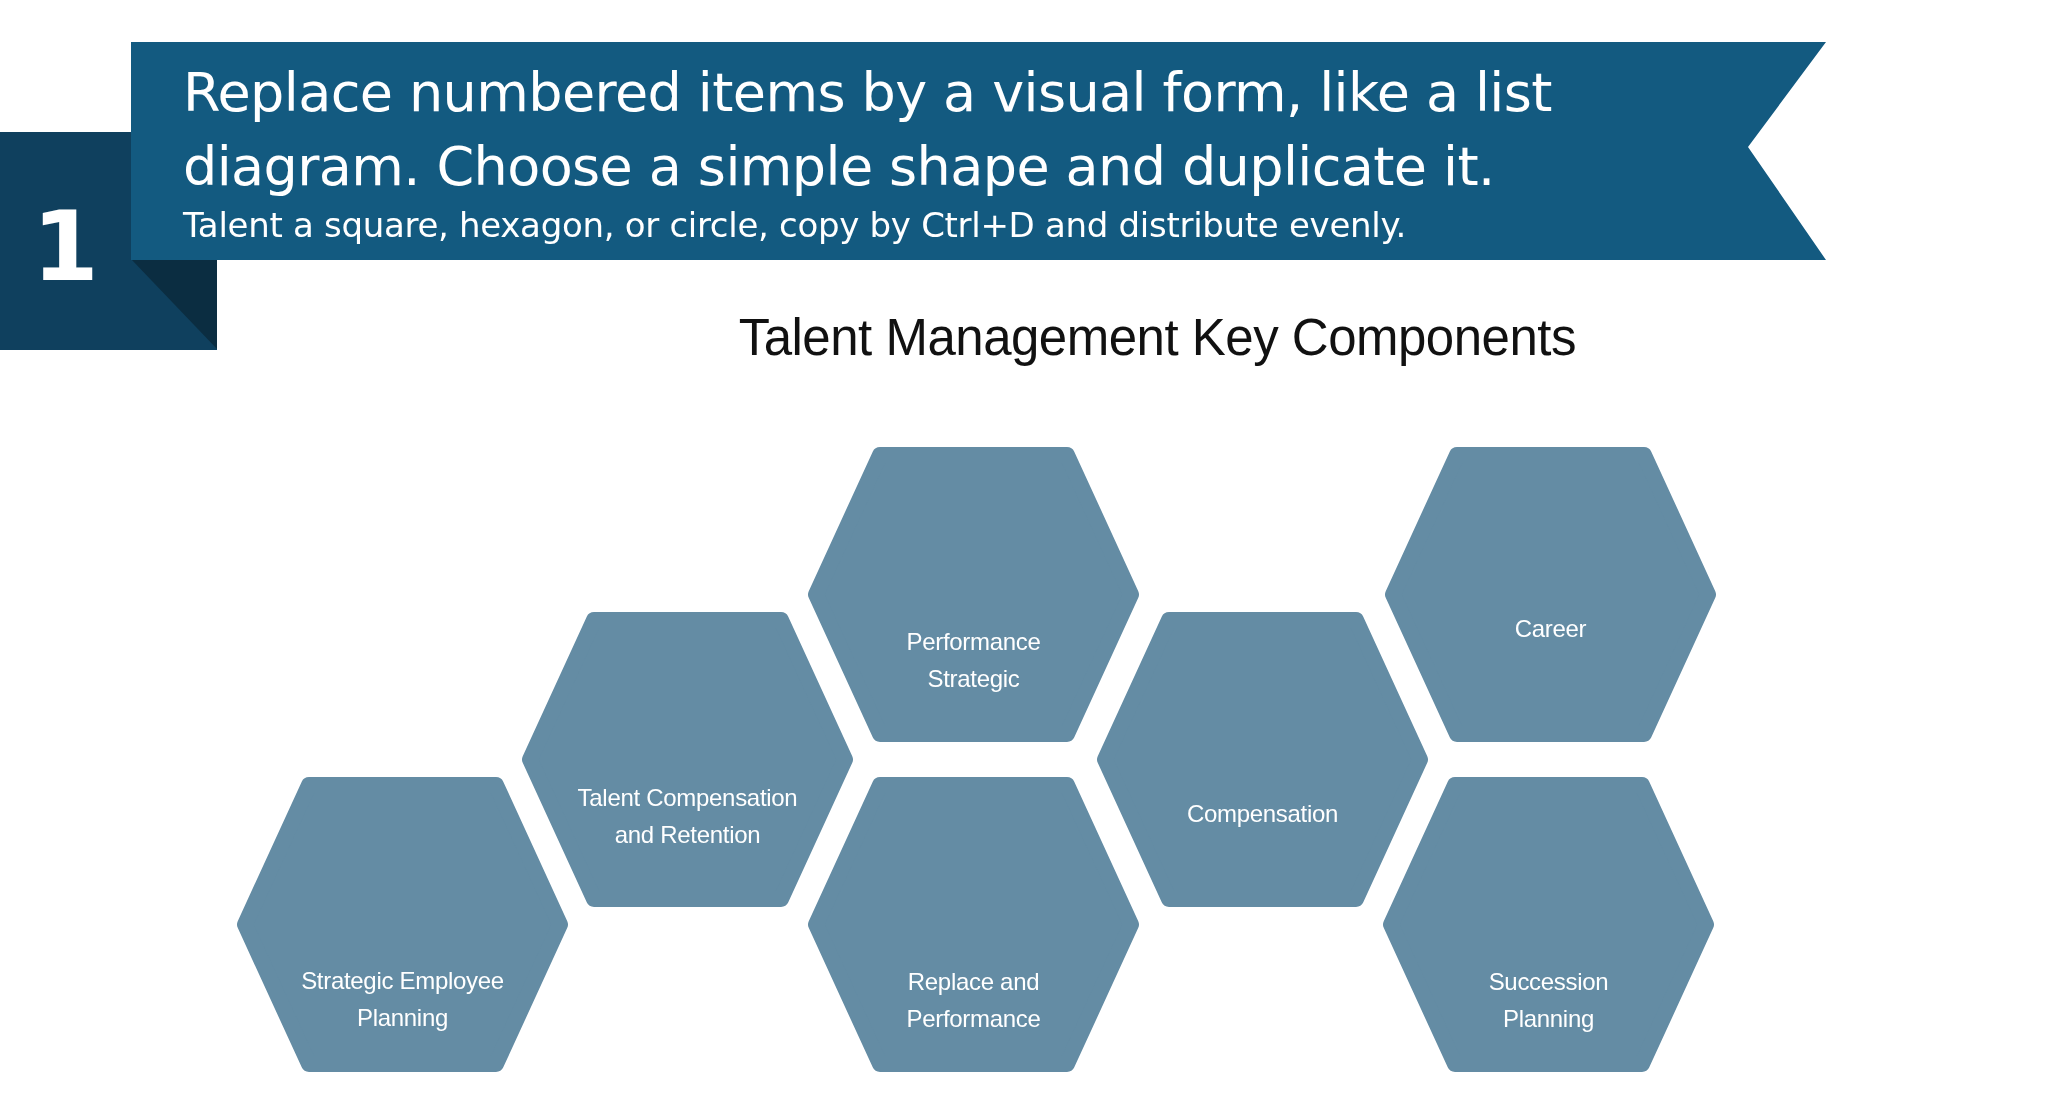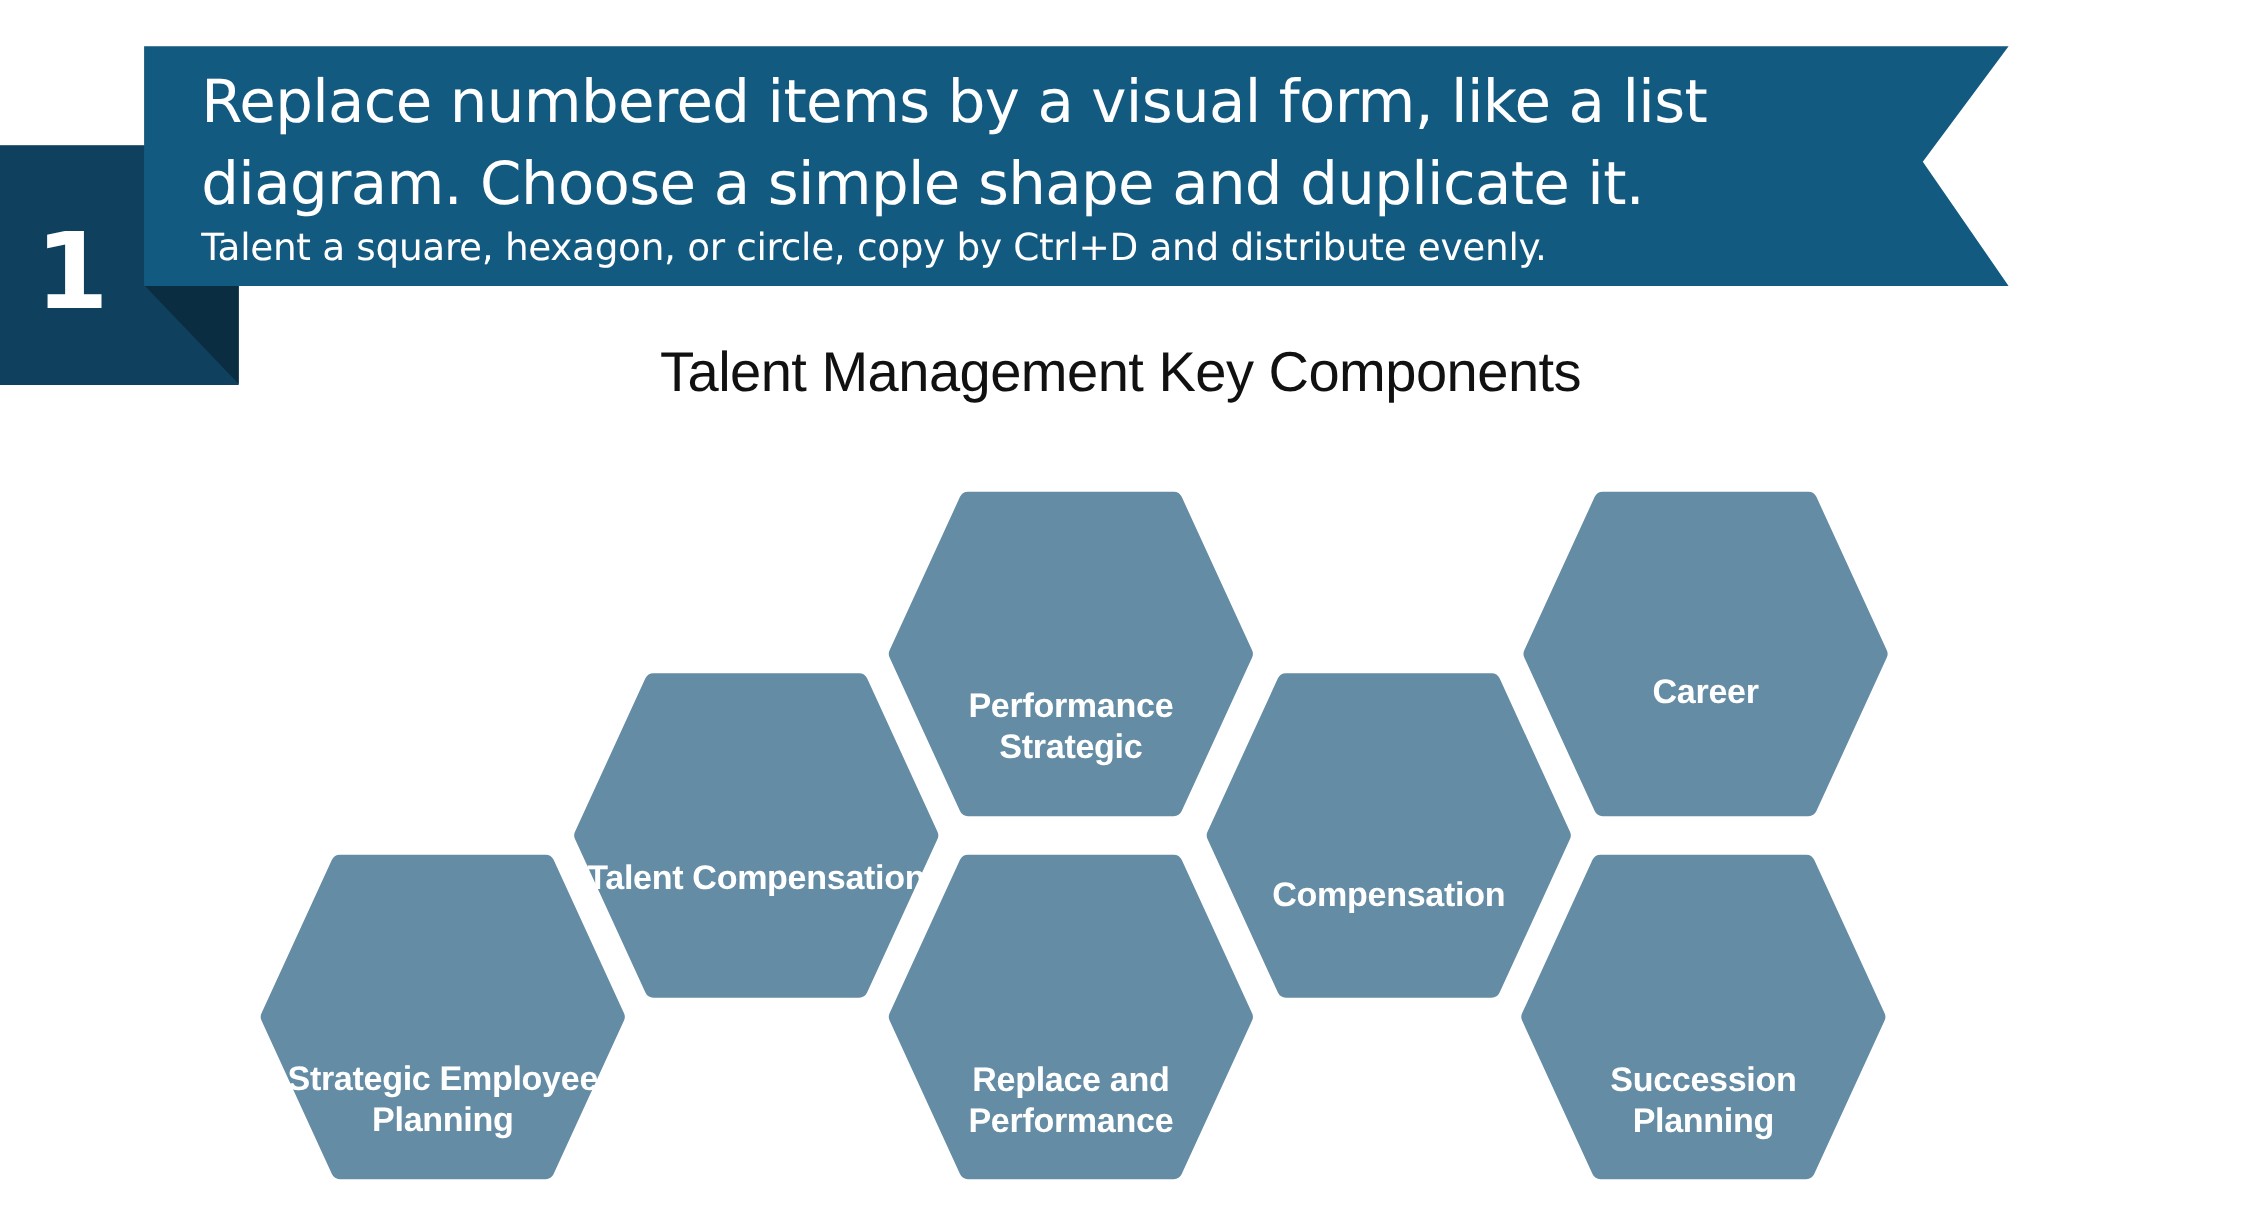--- a/index.html
+++ b/index.html
@@ -59,21 +59,21 @@
       display: block;
       margin-top: -2px;
     }
 
     
     .diagram-title {
       position: absolute;
       left: 600px;
       top: 306px;
       width: 976px;
-      text-align: left;
+      text-align: right;
       font-size: 51px;
       color: #111111;
       font-family: "Liberation Sans", "DejaVu Sans", sans-serif;
       letter-spacing: -0.5px;
       line-height: 64px;
       white-space: nowrap;
     }
 
     
     .hex {
@@ -86,22 +86,22 @@
       left: 0; top: 0;
       width: 331px; height: 295px;
       overflow: visible;
     }
     .hex-label {
       position: absolute;
       left: 0;
       width: 331px;
       text-align: center;
       color: #ffffff;
-      font-weight: bold;
-      font-size: 31px;
+      font-weight: normal;
+      font-size: 24px;
       line-height: 37px;
       letter-spacing: -0.3px;
       font-family: "Liberation Sans", "DejaVu Sans", sans-serif;
     }
     .hex-label span { display: block; }
   </style>
 </head>
 <body>
 
 <svg id="banner-svg" viewBox="0 0 2048 360" xmlns="http://www.w3.org/2000/svg">
@@ -131,20 +131,21 @@
       <span>Planning</span>
     </div>
   </div>
 
   <div class="hex" style="left:522px; top:612px;">
     <svg viewBox="0 0 331 295">
         <polygon points="72,8 259,8 323,147.5 259,287 72,287 8,147.5" fill="#648CA4" stroke="#648CA4" stroke-width="16" stroke-linejoin="round"></polygon>
       </svg>
     <div class="hex-label" style="top:167px;">
       <span>Talent Compensation</span>
+      <span>and Retention</span>
     </div>
   </div>
 
   <div class="hex" style="left:808px; top:447px;">
     <svg viewBox="0 0 331 295">
         <polygon points="72,8 259,8 323,147.5 259,287 72,287 8,147.5" fill="#648CA4" stroke="#648CA4" stroke-width="16" stroke-linejoin="round"></polygon>
       </svg>
     <div class="hex-label" style="top:176px;">
       <span>Performance</span>
       <span>Strategic</span>

